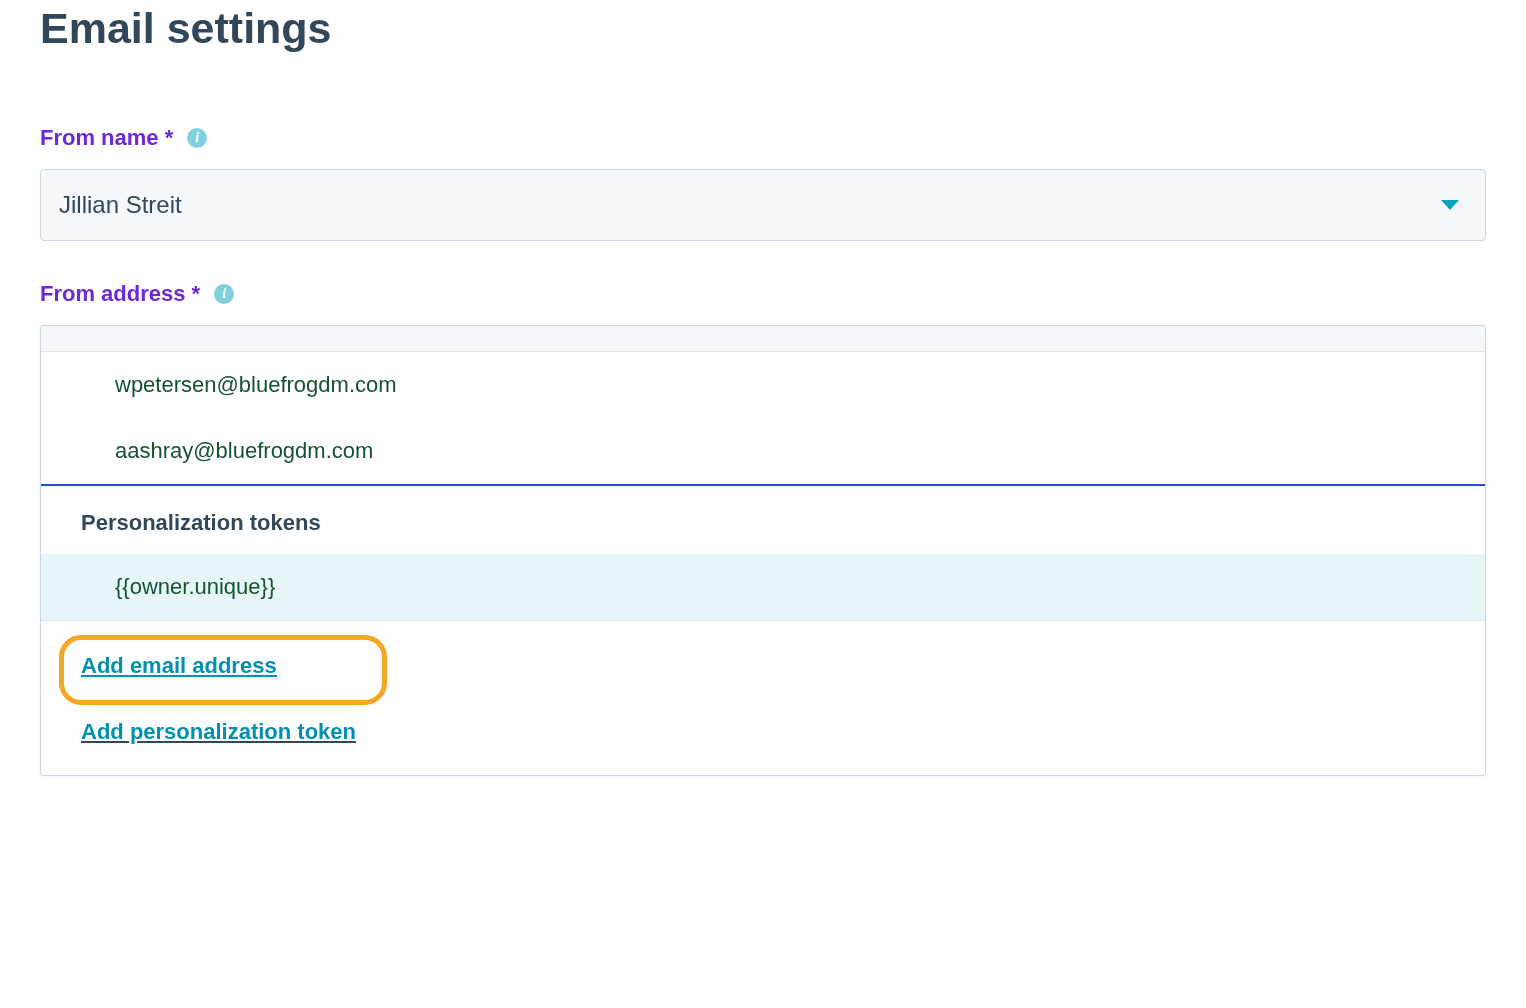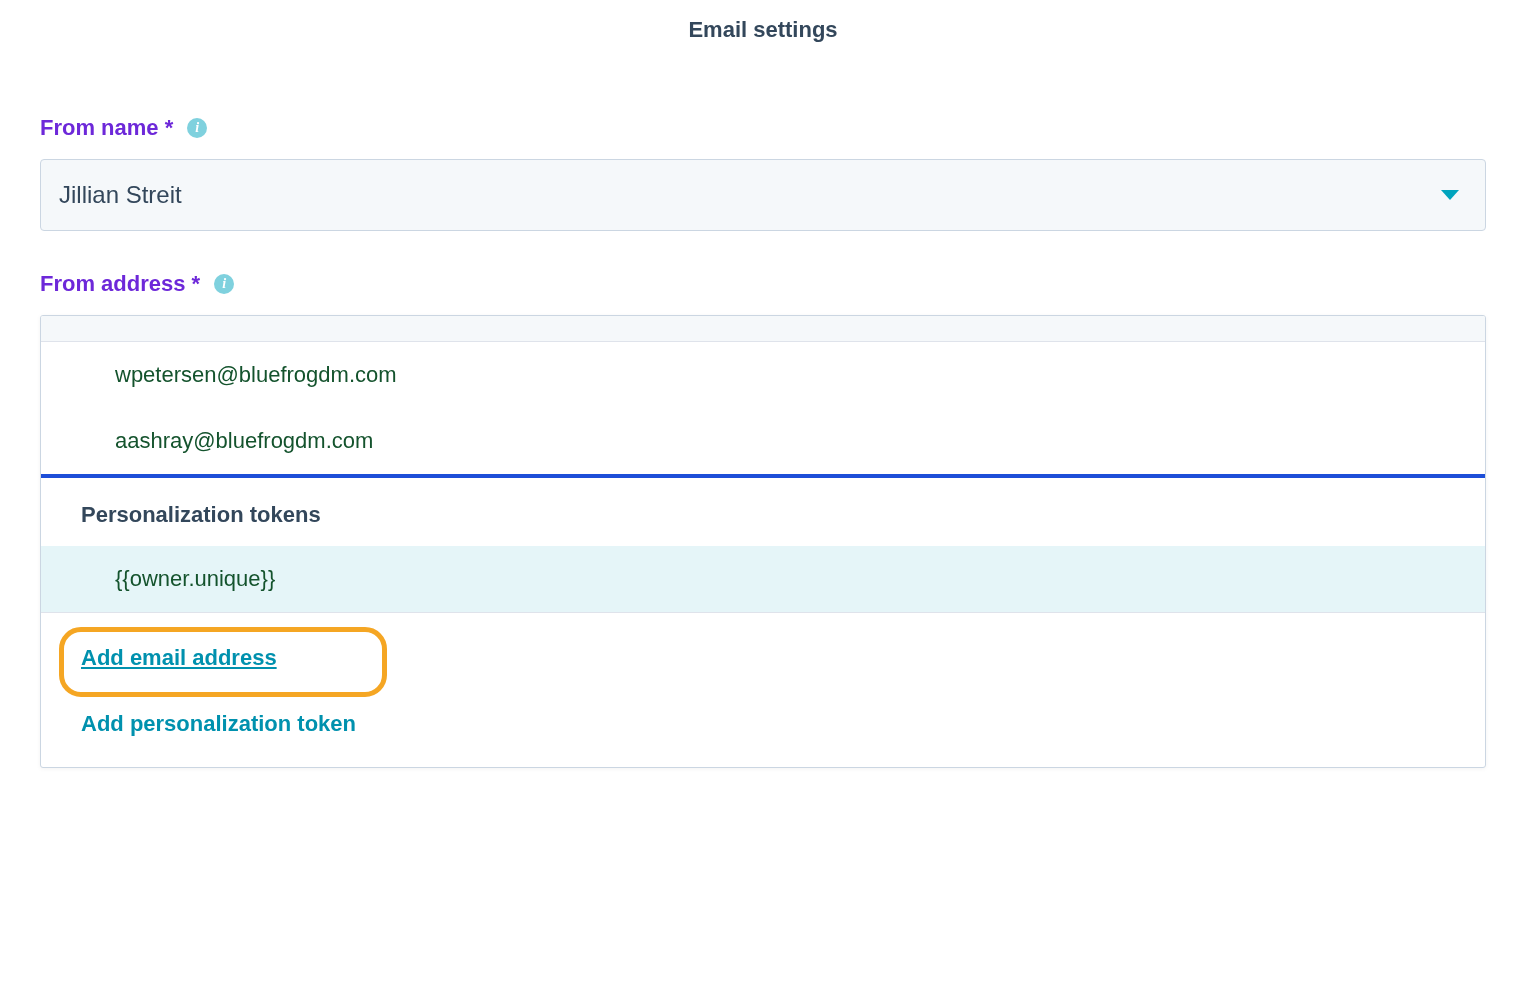--- a/index.html
+++ b/index.html
@@ -7,26 +7,25 @@
     width: 1526px;
     height: 1008px;
     font-family: -apple-system, BlinkMacSystemFont, "Segoe UI", Helvetica, Arial, sans-serif;
     color: #33475b;
     background: #ffffff;
   }
   .page {
     padding: 0 40px 40px 40px;
   }
   h1.section-title {
-    font-size: 22px;
+    font-size: 43px;
     font-weight: 700;
     color: #33475b;
-    margin-top: 17px;
+    margin-top: 4px;
     margin-bottom: 72px;
-    text-align: center;
   }
   .field-group {
     margin-bottom: 40px;
   }
   .field-label-row {
     display: flex;
     align-items: center;
     gap: 14px;
     margin-bottom: 18px;
   }
@@ -88,21 +87,21 @@
   }
   .option-item {
     padding: 20px 20px 20px 74px;
     font-size: 22px;
     color: #14532d;
     cursor: pointer;
     background: #ffffff;
   }
   .group-header {
     padding: 24px 20px 14px 40px;
-    border-top: 4px solid #1d4ed8;
+    border-top: 2px solid #1d4ed8;
   }
   .group-title {
     font-size: 22px;
     font-weight: 700;
     color: #33475b;
     margin-bottom: 4px;
   }
   .group-subtitle {
     font-size: 20px;
     font-weight: 600;
@@ -166,21 +165,21 @@
 
       <div class="option-item">wpetersen@bluefrogdm.com</div>
       <div class="option-item">aashray@bluefrogdm.com</div>
 
       <div class="group-header">
         <div class="group-title">Personalization tokens</div>
       </div>
 
       <div class="option-item selected-token">{{owner.unique}}</div>
 
-      <div class="dropdown-actions" style="position:relative;">
+      <div class="dropdown-actions" style="position:relative;text-decoration:underline;">
         <a class="link-action link-primary">Add email address</a>
         <div class="highlight-ring" style="left:18px; top:14px; width:328px; height:70px;"></div>
         <a class="link-action">Add personalization token</a>
       </div>
     </div>
   </div>
 
 </div>
 
 </body></html>

